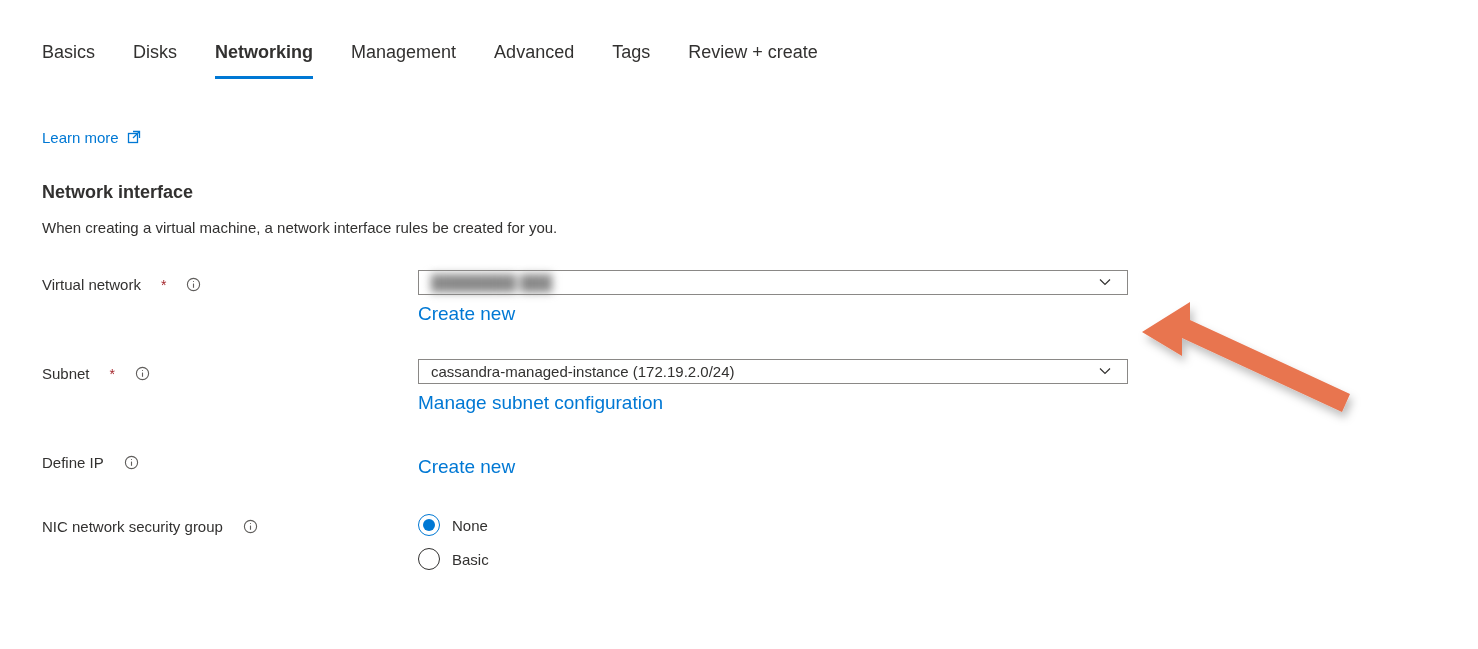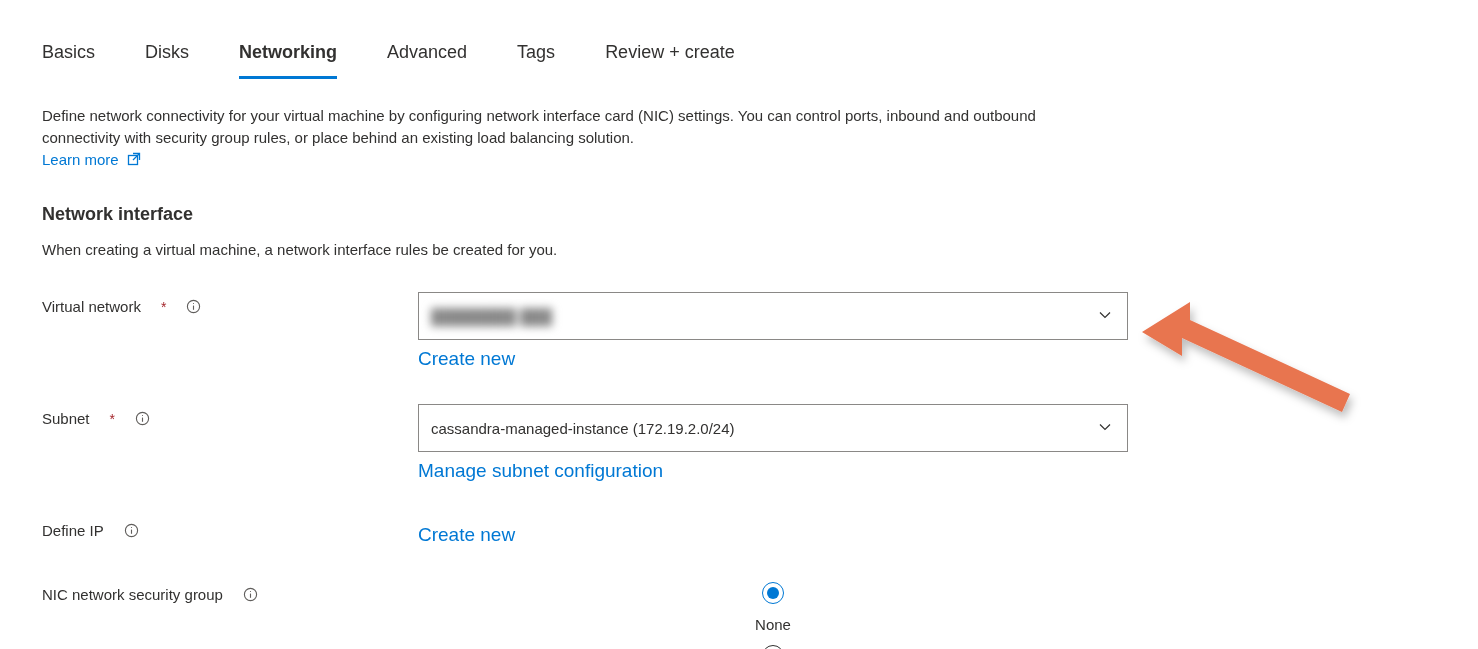--- a/index.html
+++ b/index.html
@@ -19,21 +19,21 @@
     font-family: "Segoe UI", "Segoe UI Web", Arial, sans-serif;
     font-size: 14px;
     color: var(--text);
     background: #fff;
     width: 1478px;
   }
 
   
   .tabs {
     display: flex;
-    gap: 50px;
+    gap: 38px;
     border-bottom: none;
     margin-bottom: 26px;
   }
   .tab {
     font-size: 18px;
     padding: 0 0 12px 0;
     cursor: pointer;
     color: var(--text);
     border-bottom: 3px solid transparent;
     line-height: 24px;
@@ -96,21 +96,21 @@
     align-items: center;
     justify-content: center;
     cursor: pointer;
   }
   .form-control {
     flex: 0 0 710px;
     position: relative;
   }
   .dropdown {
     width: 100%;
-    height: 48px;
+    height: 25px;
     border: 1px solid var(--border);
     background: #fff;
     padding: 0 40px 0 12px;
     font-size: 15px;
     font-family: inherit;
     color: var(--text);
     cursor: pointer;
     text-align: left;
     position: relative;
     display: flex;
@@ -143,21 +143,20 @@
     flex-direction: column;
     gap: 12px;
     padding-top: 2px;
   }
   .radio-item {
     display: flex;
     align-items: center;
     gap: 12px;
     font-size: 15px;
     cursor: pointer;
-    flex-direction: column;
   }
   .radio-circle {
     width: 22px;
     height: 22px;
     border: 1px solid var(--text);
     border-radius: 50%;
     display: inline-flex;
     align-items: center;
     justify-content: center;
     flex-shrink: 0;
@@ -181,27 +180,27 @@
     pointer-events: none;
   }
 </style>
 </head>
 <body>
 
 <div class="tabs">
   <div class="tab">Basics</div>
   <div class="tab">Disks</div>
   <div class="tab active">Networking</div>
+  <div class="tab">Management</div>
   <div class="tab">Advanced</div>
   <div class="tab">Tags</div>
   <div class="tab">Review + create</div>
 </div>
 
 <div class="description">
-  <span>Define network connectivity for your virtual machine by configuring network interface card (NIC) settings. You can control ports, inbound and outbound connectivity with security group rules, or place behind an existing load balancing solution.</span>
   <br>
   <a href="#">
     <span>Learn more</span>
     <span class="ext-icon">
       <svg width="14" height="14" viewBox="0 0 14 14" fill="none" stroke="#0078d4" stroke-width="1.3">
         <rect x="1.5" y="3.5" width="9" height="9"></rect>
         <path d="M6 1.5 H12.5 V8"></path>
         <path d="M12.5 1.5 L6 8"></path>
       </svg>
     </span>

